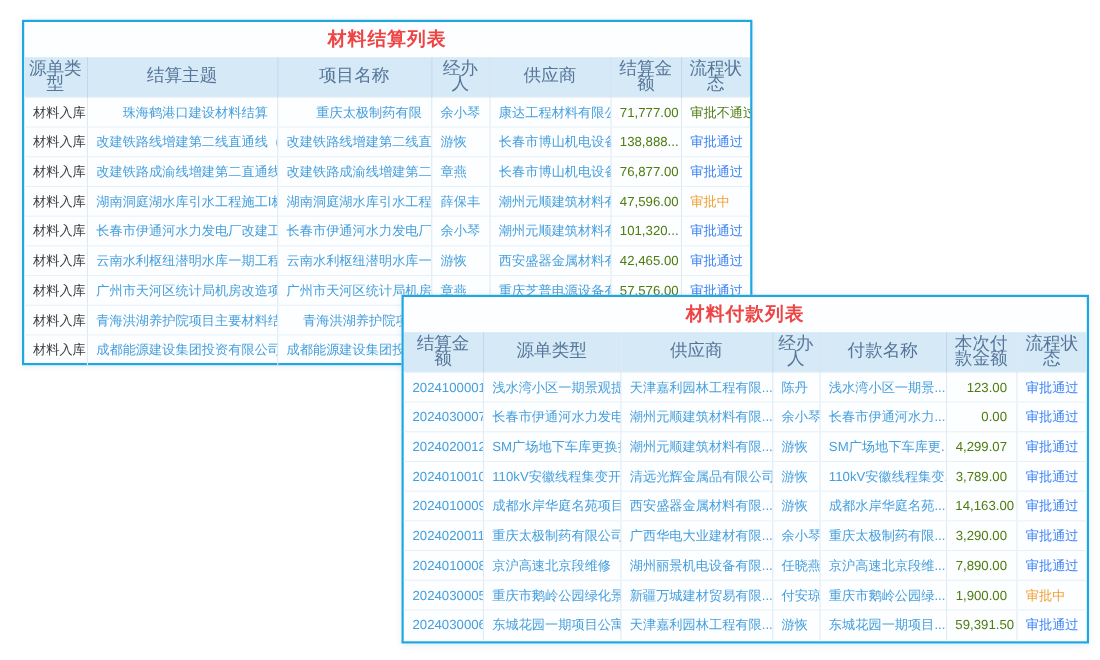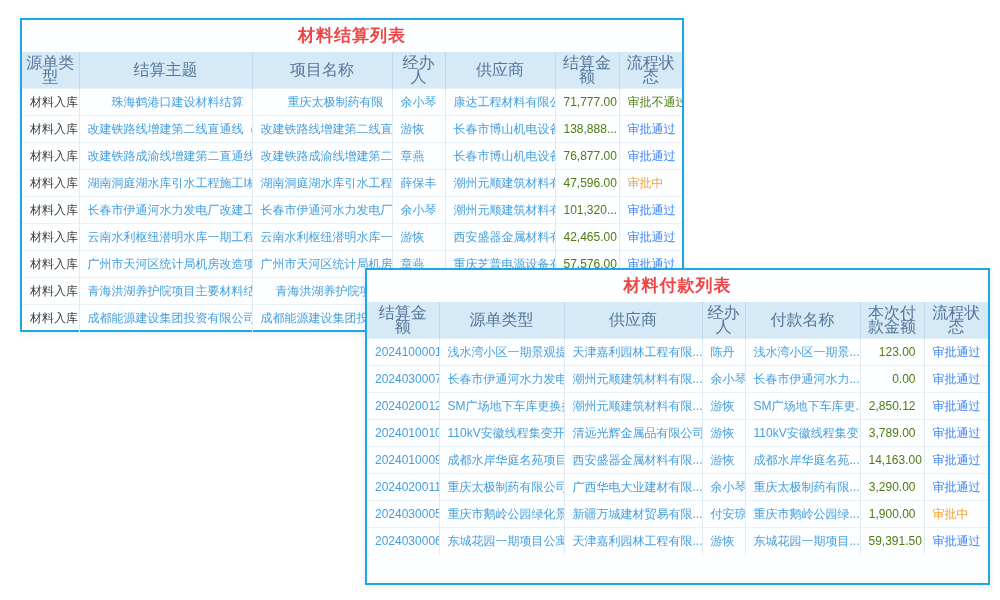--- a/index.html
+++ b/index.html
@@ -190,21 +190,21 @@
         <td class="al lnk">长春市伊通河水力...</td>
         <td class="ar amt">0.00</td>
         <td class="ac st-green">审批通过</td>
       </tr>
       <tr>
         <td class="ac lnk">2024020012</td>
         <td class="al lnk">SM广场地下车库更换摄...</td>
         <td class="al lnk">潮州元顺建筑材料有限...</td>
         <td class="ac lnk">游恢</td>
         <td class="al lnk">SM广场地下车库更...</td>
-        <td class="ar amt">2,850.12</td>
+        <td class="ar amt">4,299.07</td>
         <td class="ac st-green">审批通过</td>
       </tr>
       <tr>
         <td class="ac lnk">2024010010</td>
         <td class="al lnk">110kV安徽线程集变开断...</td>
         <td class="al lnk">清远光辉金属品有限公司</td>
         <td class="ac lnk">游恢</td>
         <td class="al lnk">110kV安徽线程集变...</td>
         <td class="ar amt">3,789.00</td>
         <td class="ac st-green">审批通过</td>
@@ -218,20 +218,29 @@
         <td class="ar amt">14,163.00</td>
         <td class="ac st-green">审批通过</td>
       </tr>
       <tr>
         <td class="ac lnk">2024020011</td>
         <td class="al lnk">重庆太极制药有限公司...</td>
         <td class="al lnk">广西华电大业建材有限...</td>
         <td class="ac lnk">余小琴</td>
         <td class="al lnk">重庆太极制药有限...</td>
         <td class="ar amt">3,290.00</td>
+        <td class="ac st-green">审批通过</td>
+      </tr>
+      <tr>
+        <td class="ac lnk">2024010008</td>
+        <td class="al lnk">京沪高速北京段维修</td>
+        <td class="al lnk">湖州丽景机电设备有限...</td>
+        <td class="ac lnk">任晓燕</td>
+        <td class="al lnk">京沪高速北京段维...</td>
+        <td class="ar amt">7,890.00</td>
         <td class="ac st-green">审批通过</td>
       </tr>
       <tr>
         <td class="ac lnk">2024030005</td>
         <td class="al lnk">重庆市鹅岭公园绿化景...</td>
         <td class="al lnk">新疆万城建材贸易有限...</td>
         <td class="ac lnk">付安琼</td>
         <td class="al lnk">重庆市鹅岭公园绿...</td>
         <td class="ar amt">1,900.00</td>
         <td class="ac st-orange">审批中</td>

